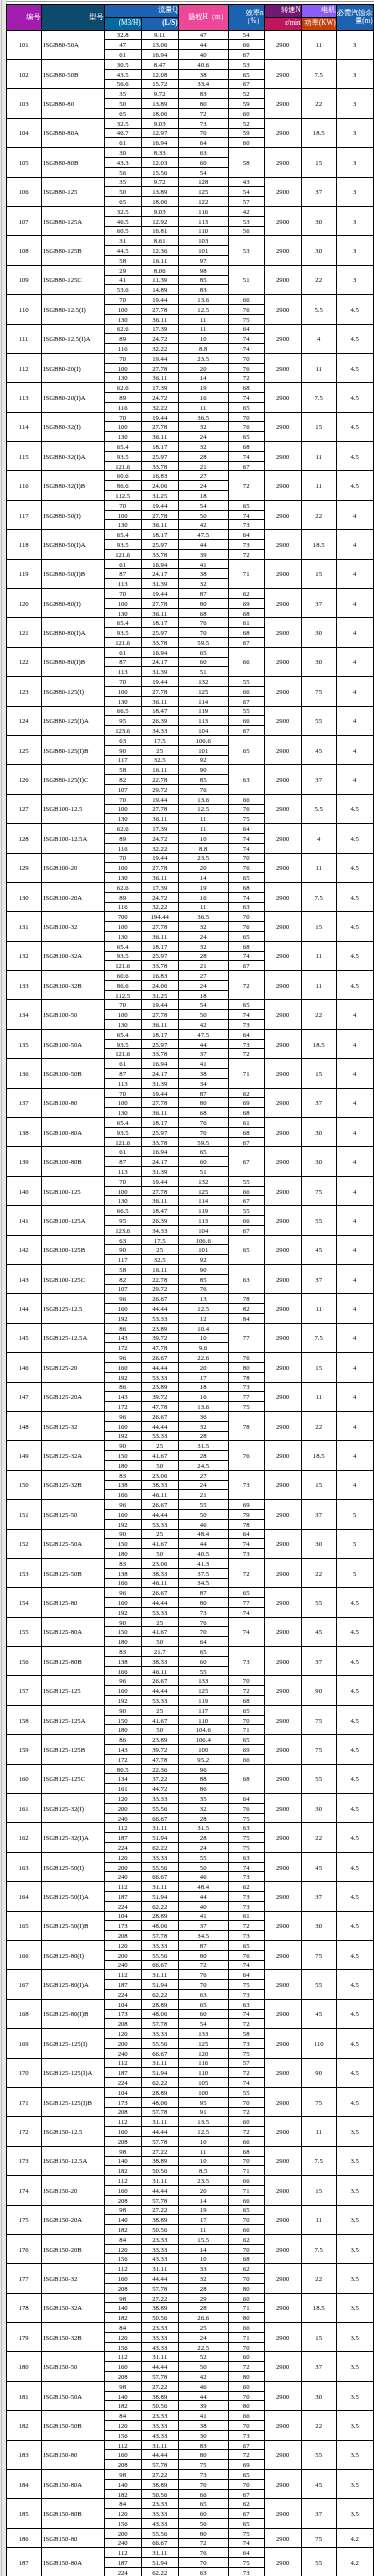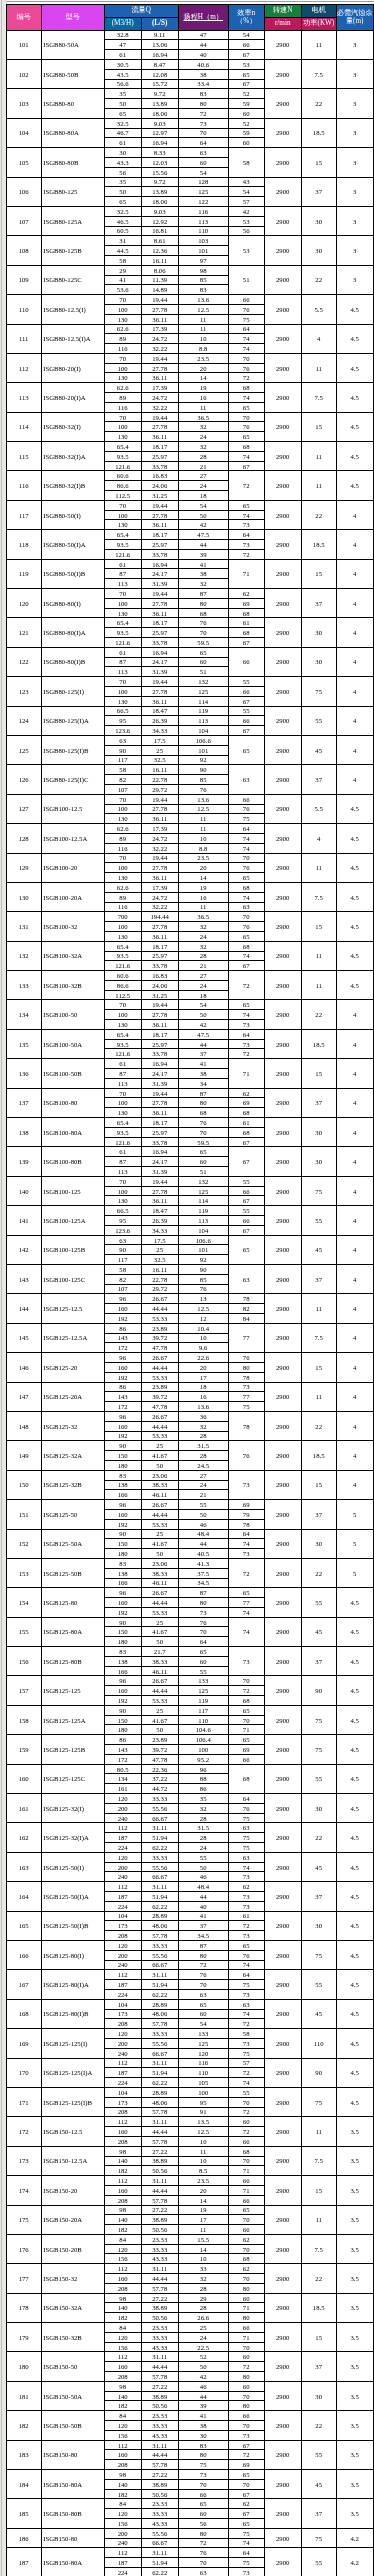--- a/index.html
+++ b/index.html
@@ -19,20 +19,21 @@
   table.pump th, table.pump td{
     border:0.5px solid #000000;
     text-align:center; vertical-align:middle;
     overflow:hidden; white-space:nowrap;
     padding:0;
   }
   table.pump thead th{
     color:#ffffff; font-weight:normal;
     font-size:7.2px; line-height:8.2px;
     white-space:normal;
+    text-align:right;
   }
   table.pump thead tr{height:13px;}
   table.pump tbody tr{height:9.8px;}
   table.pump tbody td{font-size:6.7px; color:#000000;}
   table.pump tbody td.model{text-align:left; padding-left:1.5px;}
 </style>
 </head>
 <body>
 
 <div class="top-edge"></div>
@@ -47,34 +48,34 @@
       <col style="width:37px">
       <col style="width:37px">
     <col style="width:50px">
       <col style="width:36px">
       <col style="width:37px">
       <col style="width:35px">
       <col style="width:37px">
   </colgroup>
   <thead>
     <tr>
-      <th rowspan="2" style="background: #ec4899;">编号</th>
-      <th rowspan="2" style="background: #d946ef;">型号</th>
+      <th rowspan="2" style="background: #a21caf;">编号</th>
+      <th rowspan="2" style="background: #0c4a6e;">型号</th>
       <th colspan="2" style="background: rgb(29, 98, 176);">流量Q</th>
-      <th rowspan="2" style="background: #701a75; text-decoration: underline;">扬程H（m）</th>
+      <th rowspan="2" style="background: #ec4899;">扬程H（m）</th>
       <th rowspan="2" style="background: rgb(29, 98, 176);">效率n（%）</th>
-      <th style="background: #15803d;">转速N</th>
-      <th style="background: #0c4a6e; margin-top: 32px;">电机</th>
+      <th style="background: #701a75;">转速N</th>
+      <th style="background: #8b5cf6; margin-top: 32px;">电机</th>
       <th rowspan="2" style="background: rgb(29, 98, 176);">必需汽蚀余量(m)</th>
     </tr>
     <tr>
       <th style="background: #0369a1;">(M3/H)</th>
       <th style="background: rgb(29, 98, 176); font-weight: bold;">(L/S)</th>
       <th style="background: #be185d;">r/min</th>
-      <th style="background: #be185d;">功率(KW)</th>
+      <th style="background: #c2410c;">功率(KW)</th>
     </tr>
   </thead>
   <tbody>
       <tr>
         <td rowspan="3">101</td>
         <td rowspan="3" class="model">ISGB80-50A</td>
         <td>32.8</td>
         <td>9.11</td>
         <td>47</td>
         <td>54</td>

